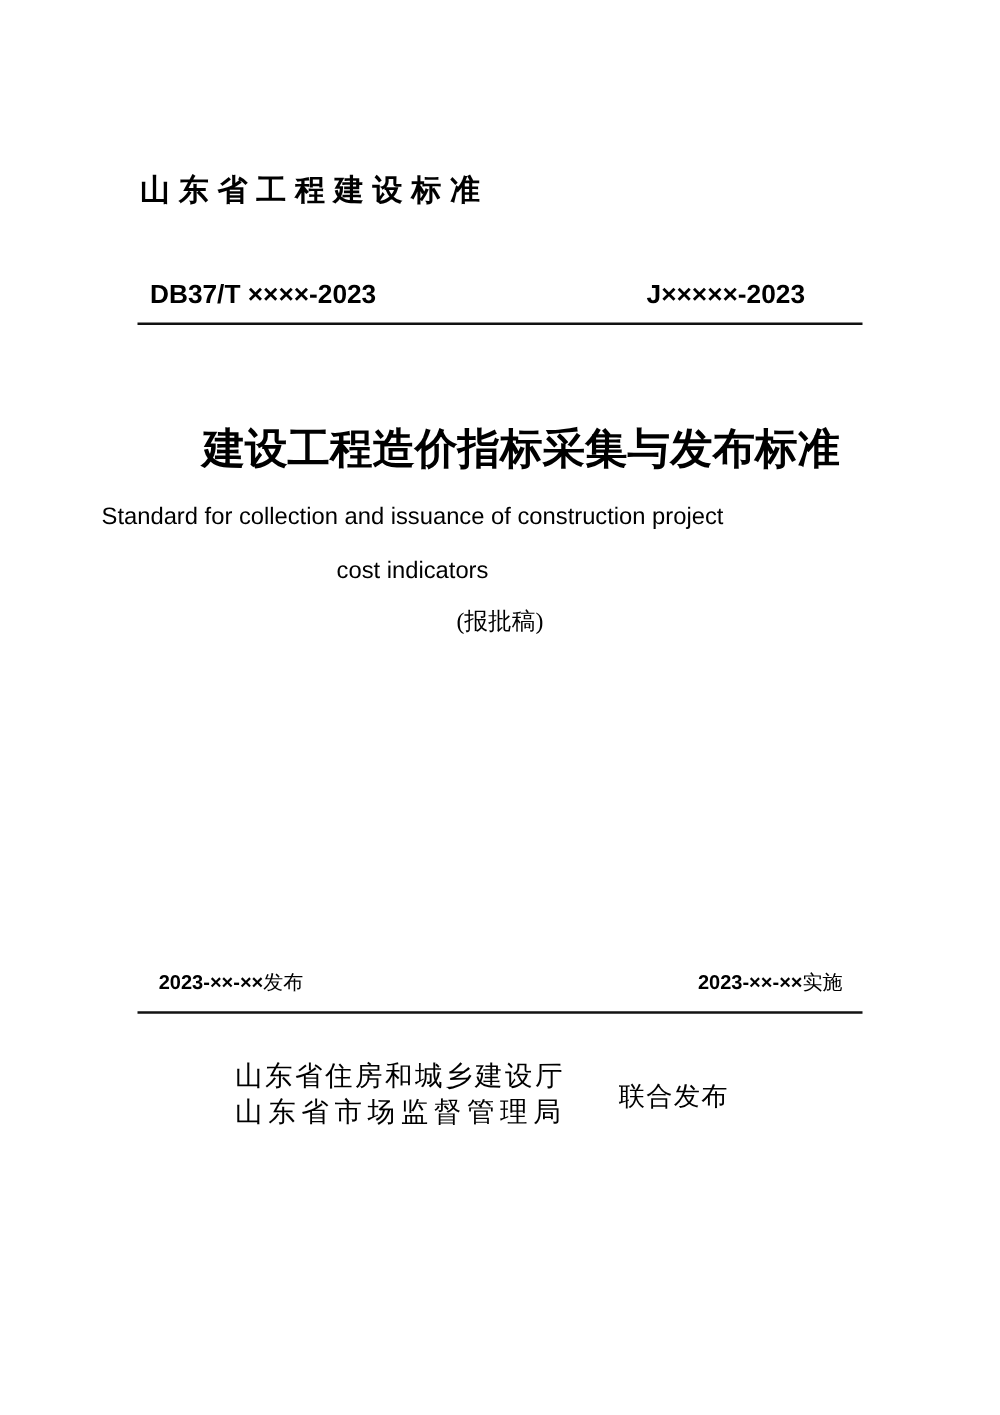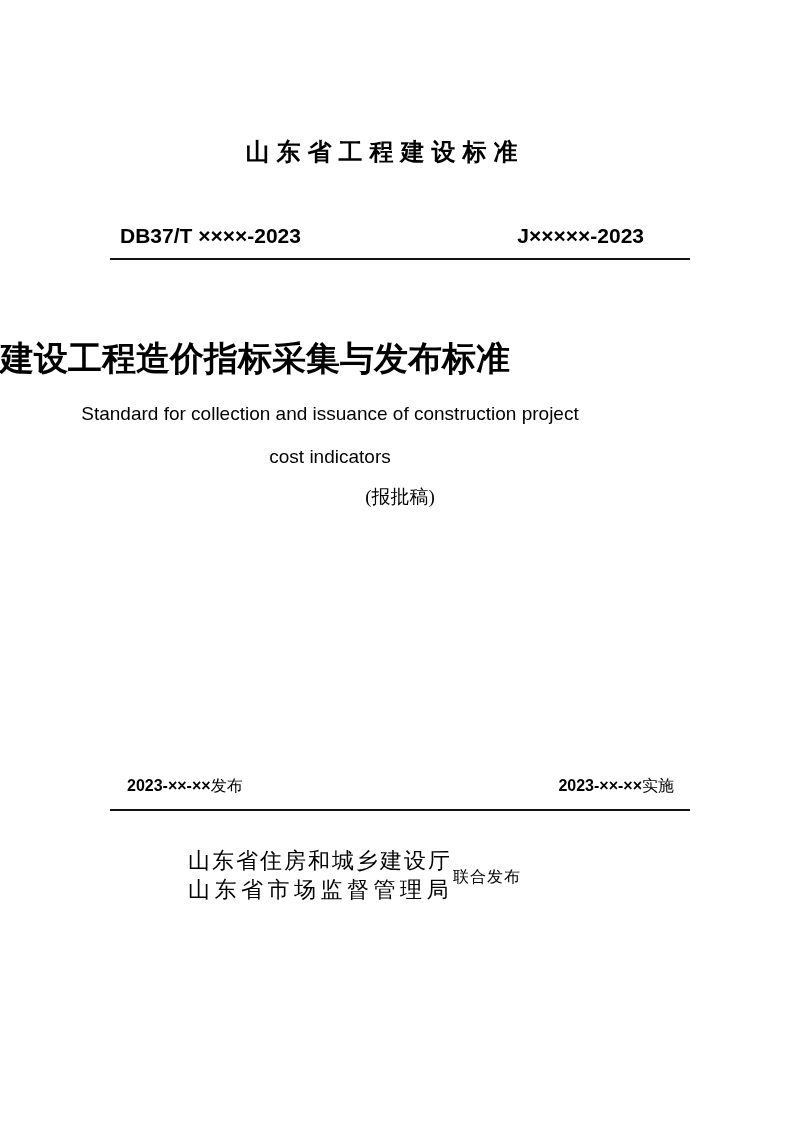--- a/index.html
+++ b/index.html
@@ -13,21 +13,21 @@
     background: #ffffff;
     overflow: hidden;
     margin: 0;
   }
 
   .category-label {
     position: absolute;
     top: 136px;
     left: 112px;
     width: 546px;
-    text-align: center;
+    text-align: left;
     font-size: 24px;
     font-weight: bold;
     letter-spacing: 7px;
     white-space: nowrap;
   }
 
   .db-logo {
     position: absolute;
     top: 112px;
     right: 123px;
@@ -59,21 +59,21 @@
     background: #121212;
   }
   .rule-top { top: 258px; }
   .rule-bottom { top: 809px; }
 
   .title-zh {
     position: absolute;
     top: 336px;
     left: 0;
     width: 672px;
-    text-align: left;
+    text-align: right;
     font-family: "Liberation Serif", serif;
     font-weight: bold;
     font-size: 34px;
     white-space: nowrap;
   }
 
   .title-en {
     position: absolute;
     left: 0;
     width: 660px;
@@ -117,22 +117,23 @@
     left: 188px;
     display: flex;
     align-items: center;
     white-space: nowrap;
   }
   .org-lines { display: flex; flex-direction: column; }
   .org-line { font-size: 22px; line-height: 29px; font-weight: normal; }
   .org-line-1 { letter-spacing: 2px; }
   .org-line-2 { letter-spacing: 4.5px; }
   .joint-label {
-    font-size: 16px;
+    font-size: 21px;
     letter-spacing: 1px;
+    margin-left: 42px;
     margin-top: 4px;
   }
 </style>
 </head>
 <body>
 
 <div class="page">
 
   <div class="category-label">山东省工程建设标准</div>
 

